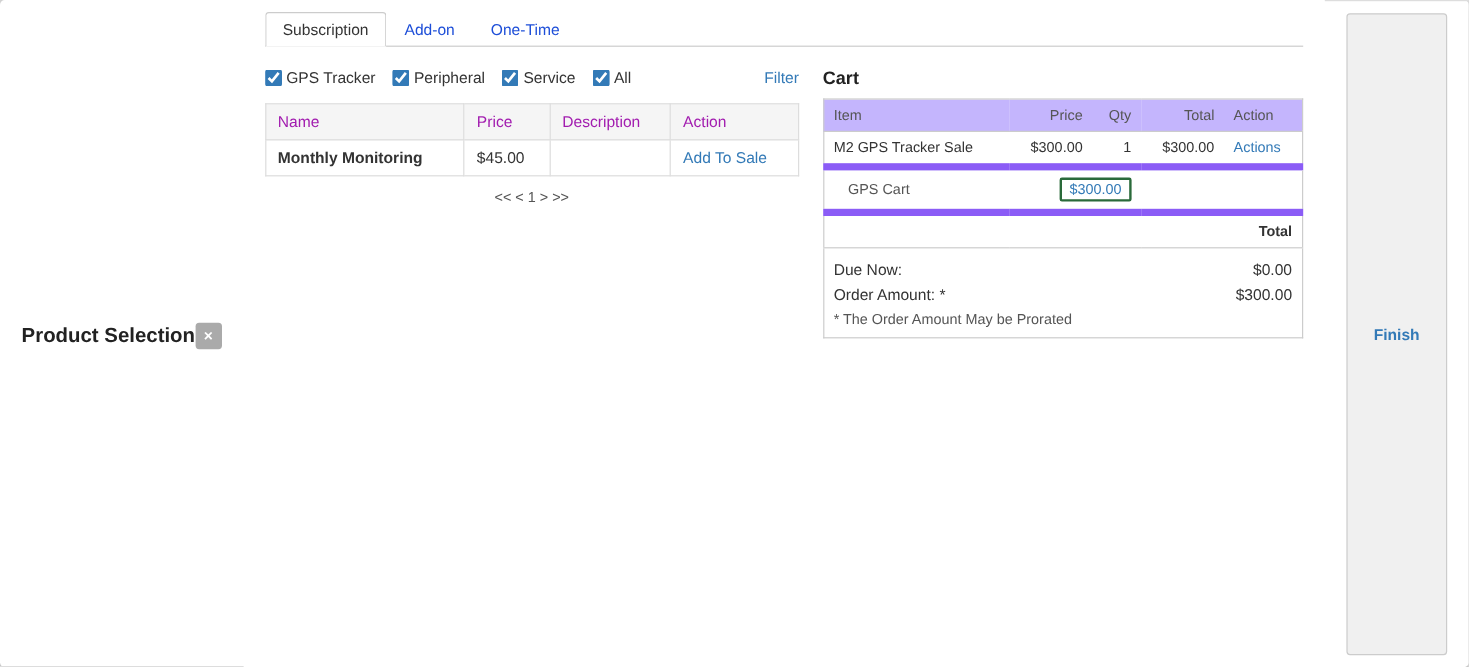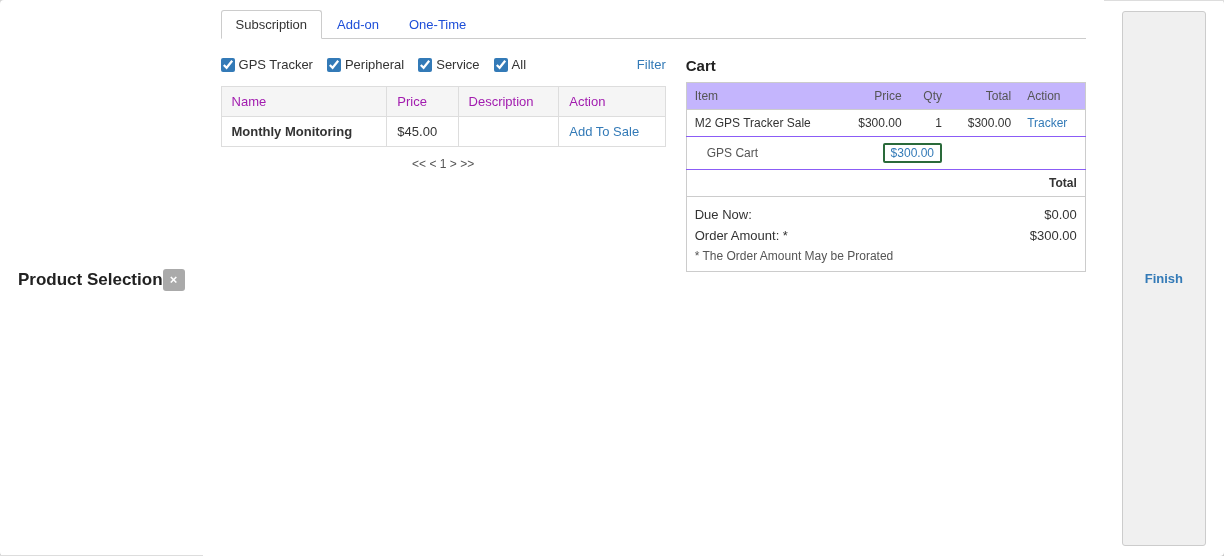--- a/index.html
+++ b/index.html
@@ -164,21 +164,21 @@
       font-weight: normal;
       color: #555;
       font-size: 12px;
     }
     .cart-table th.right,
     .cart-table td.right { text-align: right; }
     .cart-table td {
       padding: 6px 8px;
       color: #333;
       font-size: 12px;
-      border-bottom: 1px solid #8b5cf6;
+      border-bottom: 6px solid #8b5cf6;
     }
     .remove-link {
       color: #337ab7;
       cursor: pointer;
       text-decoration: none;
     }
     .gps-sale-price {
       color: #337ab7;
       border: 2px solid #2a6a3a;
       display: inline-block;
@@ -304,21 +304,21 @@
               <th>Action</th>
             </tr>
           </thead>
           <tbody>
             <tr>
               <td>M2 GPS Tracker Sale</td>
               <td class="right">$300.00</td>
               <td class="right">1</td>
               <td class="right">$300.00</td>
               <td>
-                <a class="remove-link">Tracker</a>
+                <a class="remove-link">Actions</a>
               </td>
             </tr>
             <tr>
               <td style="color:#555;font-size:12px;padding-left:20px;">GPS Cart</td>
               <td class="right" colspan="2">
                 <span class="gps-sale-price">$300.00</span>
               </td>
               <td></td>
               <td></td>
             </tr>

